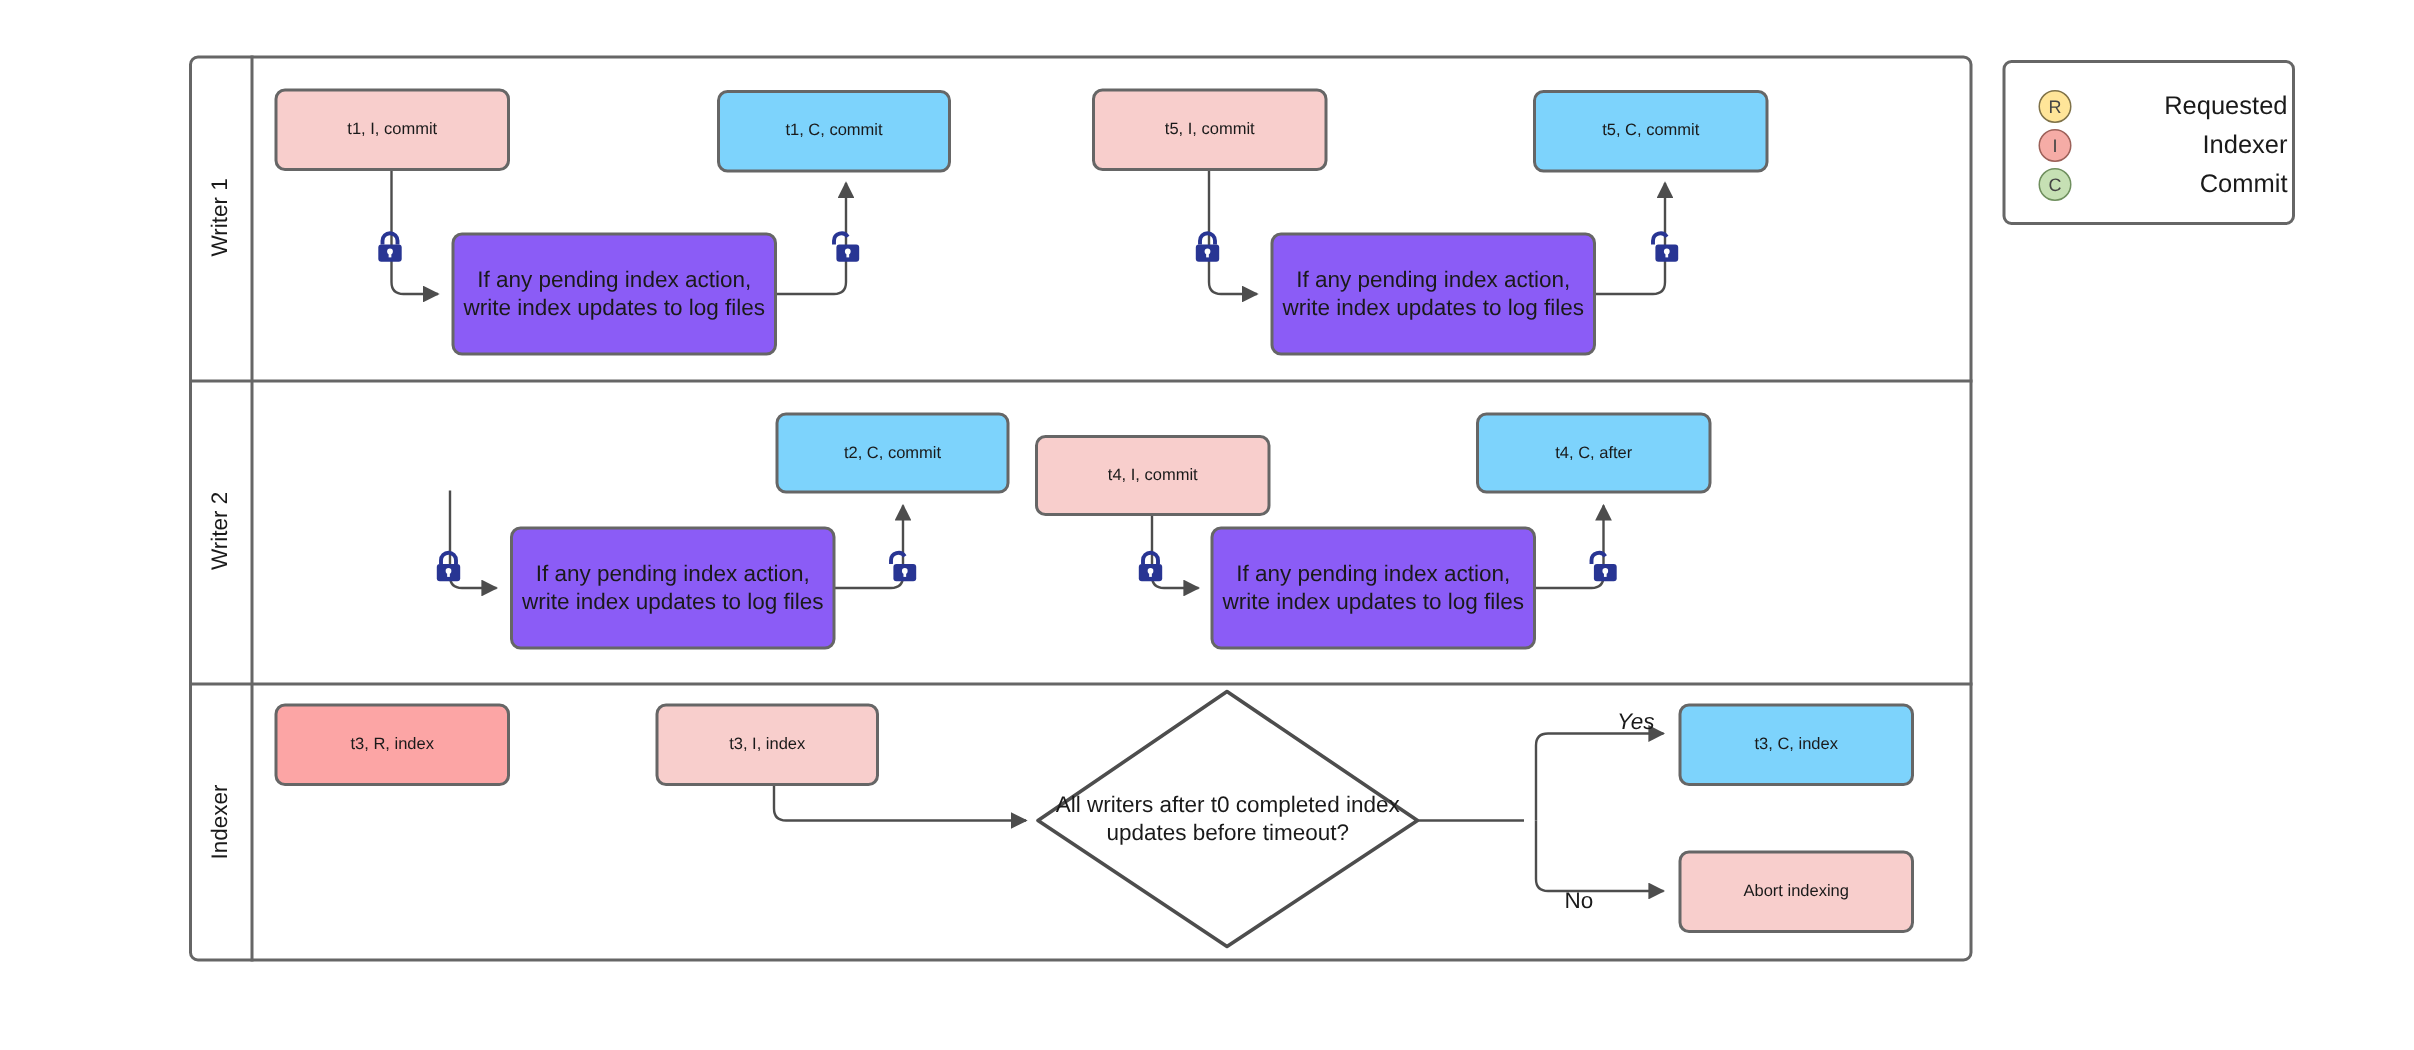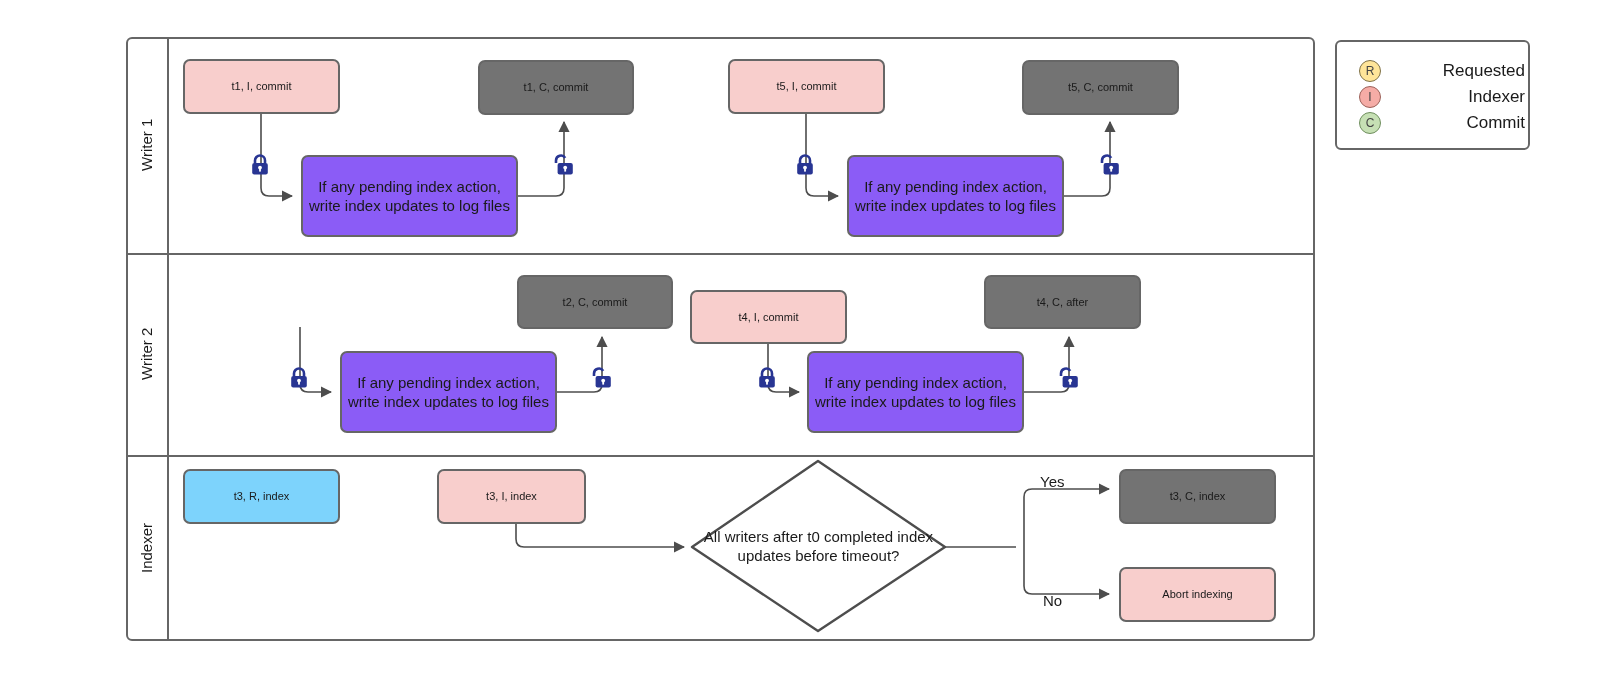--- a/index.html
+++ b/index.html
@@ -27,22 +27,22 @@
   
   .node{
     position:absolute;box-sizing:border-box;
     border:2px solid #666666;border-radius:7px;
     display:flex;align-items:center;justify-content:center;text-align:center;
     font-size:15px;color:#1a1a1a;line-height:1.28;padding:2px 6px;
   }
   .node.state{font-size:11px;}
   .node.proc{background:#8b5cf6;font-size:15px;}
   .fill-pink{background:#f8cecc;}
-  .fill-green{background:#737373;}
-  .fill-yellow{background:#7dd3fc;}
+  .fill-green{background:#7dd3fc;}
+  .fill-yellow{background:#fca5a5;}
 
   
   .diamond-wrap{position:absolute;}
   .diamond-text{
     position:absolute;left:0;top:0;width:100%;height:100%;
     display:flex;align-items:center;justify-content:center;text-align:center;
     font-size:15px;color:#1a1a1a;line-height:1.3;
   }
 
   
@@ -215,21 +215,21 @@
   <div class="node state fill-pink" style="left:437px;top:469px;width:149px;height:55px;">t3, I, index</div>
 
   <div class="diamond-wrap" style="left:692px;top:461px;width:253px;height:170px;">
     <div class="diamond-text">All writers after t0 completed index updates before timeout?</div>
   </div>
 
   <div class="node state fill-green" style="left:1119px;top:469px;width:157px;height:55px;">t3, C, index</div>
 
   <div class="node state fill-pink" style="left:1119px;top:567px;width:157px;height:55px;">Abort indexing</div>
 
-  <div class="edge-label" style="left:1040px;top:473px;">Yes</div>
+  <div class="edge-label" style="left:1078px;top:473px;font-style:italic;">Yes</div>
   <div class="edge-label" style="left:1043px;top:592px;">No</div>
 
   <div class="legend" style="left:1335px;top:40px;width:195px;height:110px;">
 
     <div class="legend-row" style="top:16px;">
       <span class="legend-badge b-r">R</span>
       <span class="legend-text">Requested</span>
     </div>
 
     <div class="legend-row" style="top:42px;">

